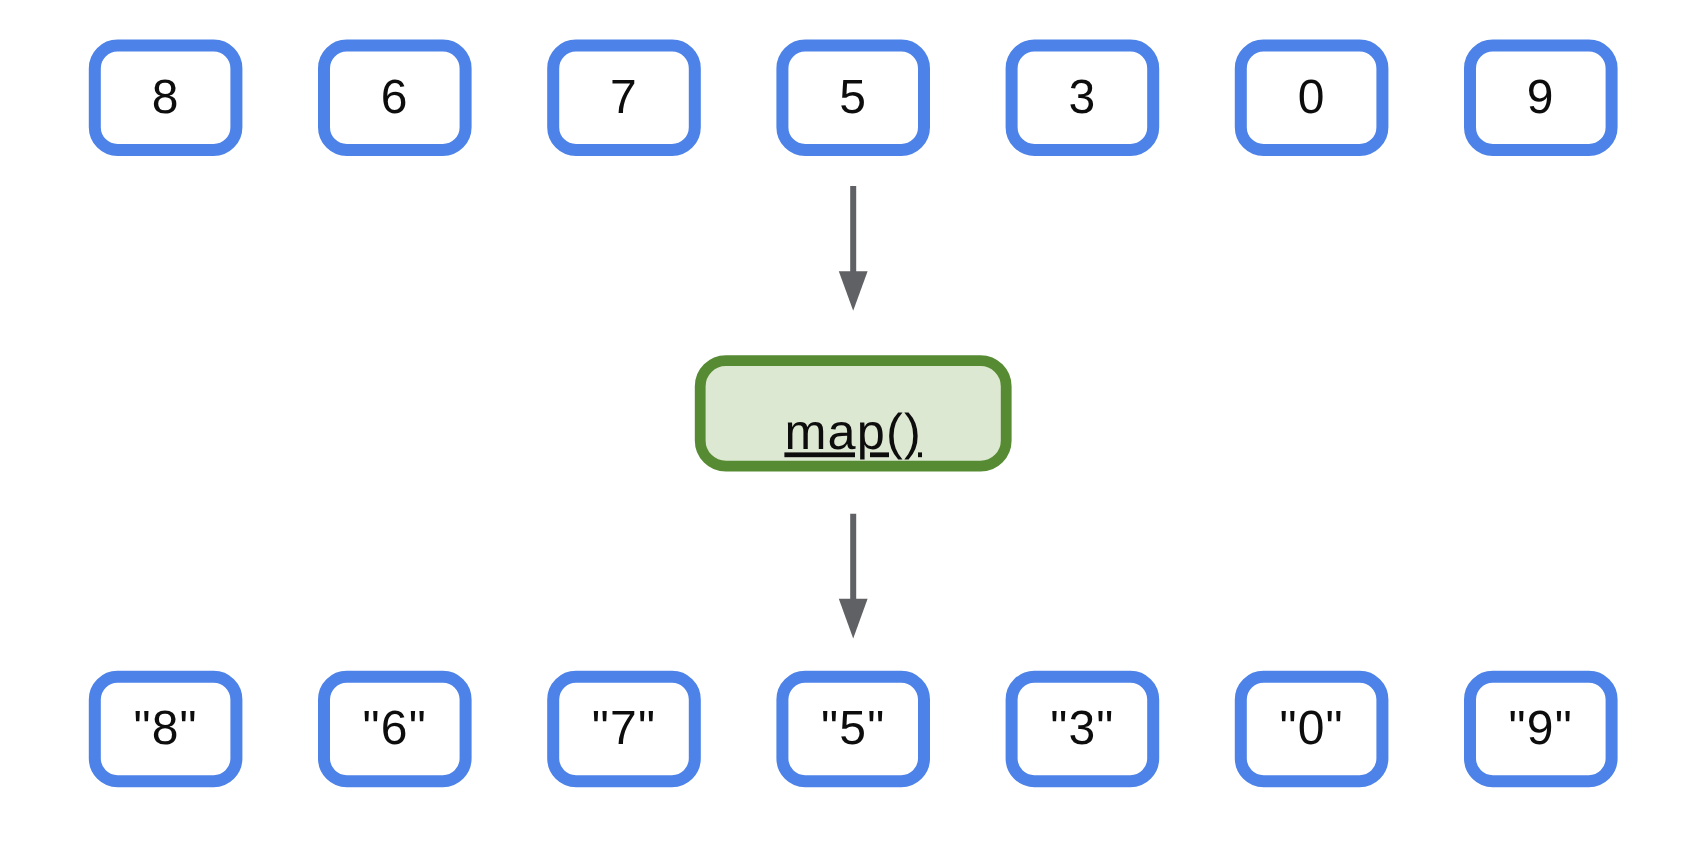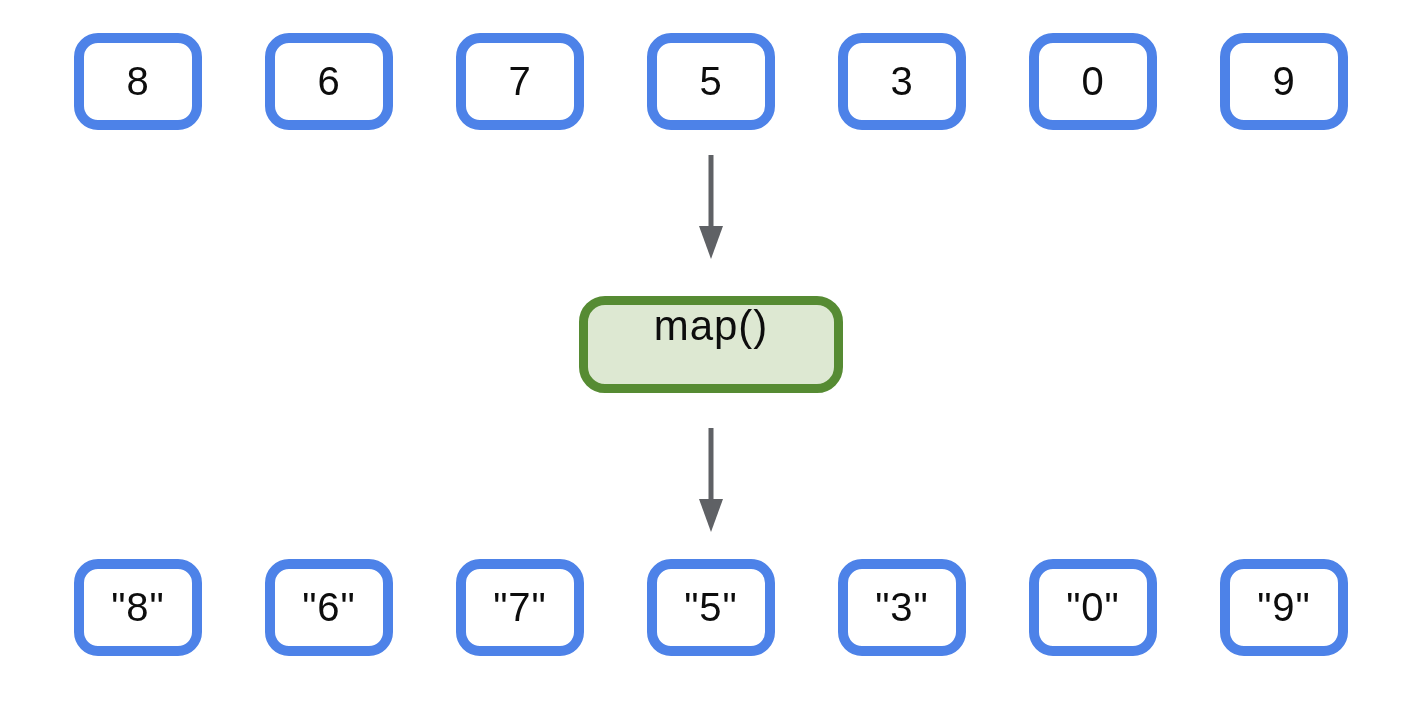--- a/index.html
+++ b/index.html
@@ -63,22 +63,23 @@
   .arrow-svg line { stroke: var(--arrow); stroke-width: 5; }
   .arrow-svg polygon { fill: var(--arrow); }
   .function-box {
     margin-top: 36px;
     width: 264px;
     height: 97px;
     background: var(--function-fill);
     border: 9px solid var(--function-border);
     border-radius: 26px;
     display: flex;
-    align-items: flex-start;
+    align-items: flex-end;
     justify-content: center;
+    text-decoration: underline;
   }
   .function-box span {
     font-size: 42px;
     font-weight: 500;
     letter-spacing: 1px;
     line-height: 1;
     padding-bottom: 3px;
   }
 </style>
 </head>

